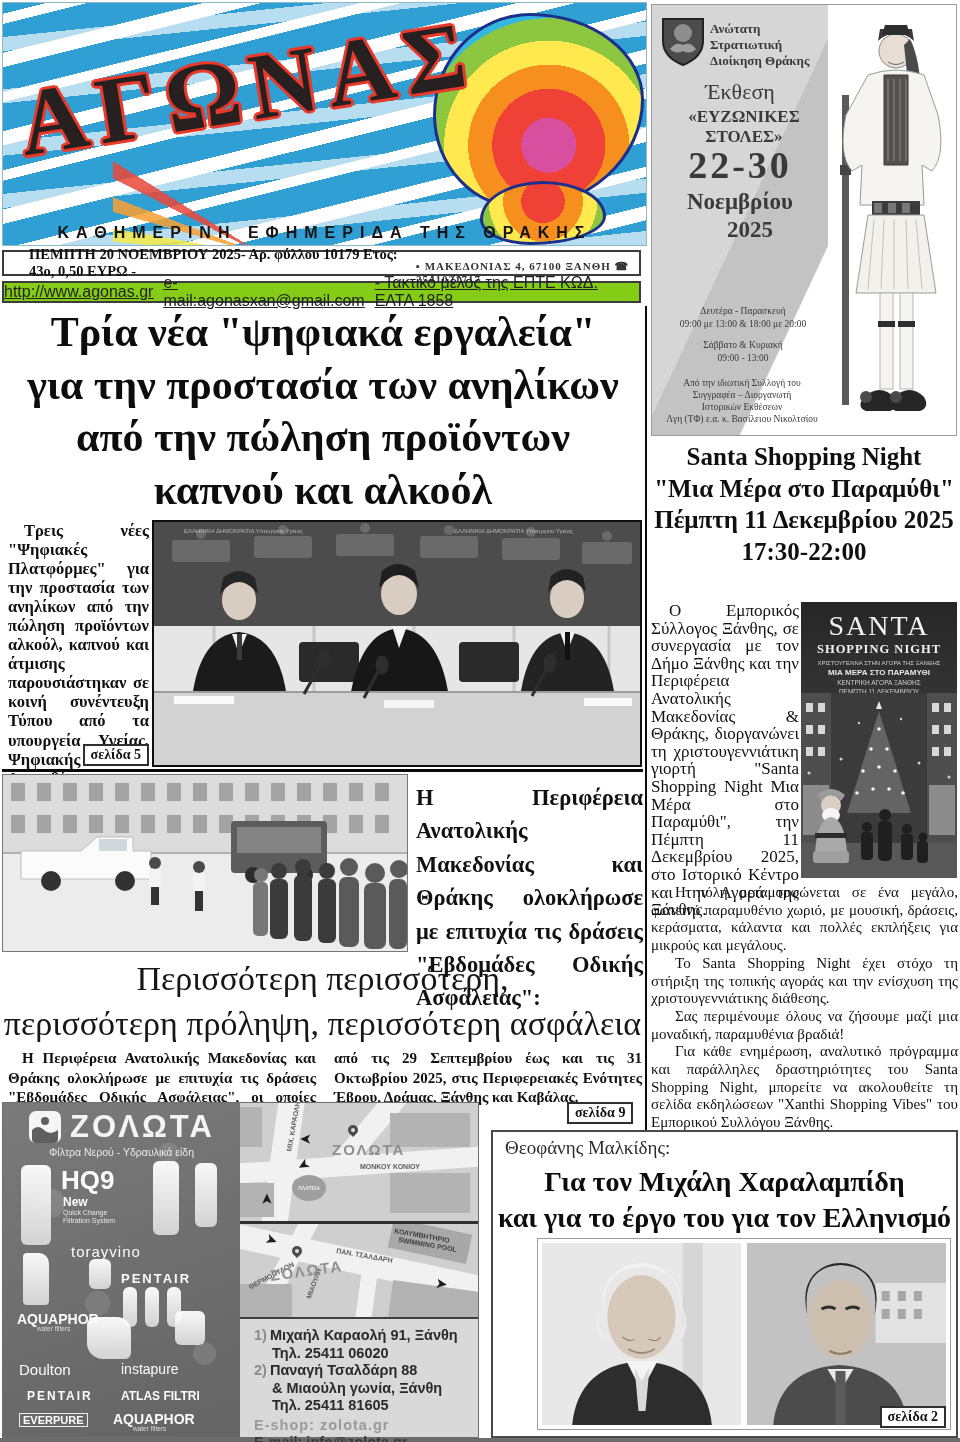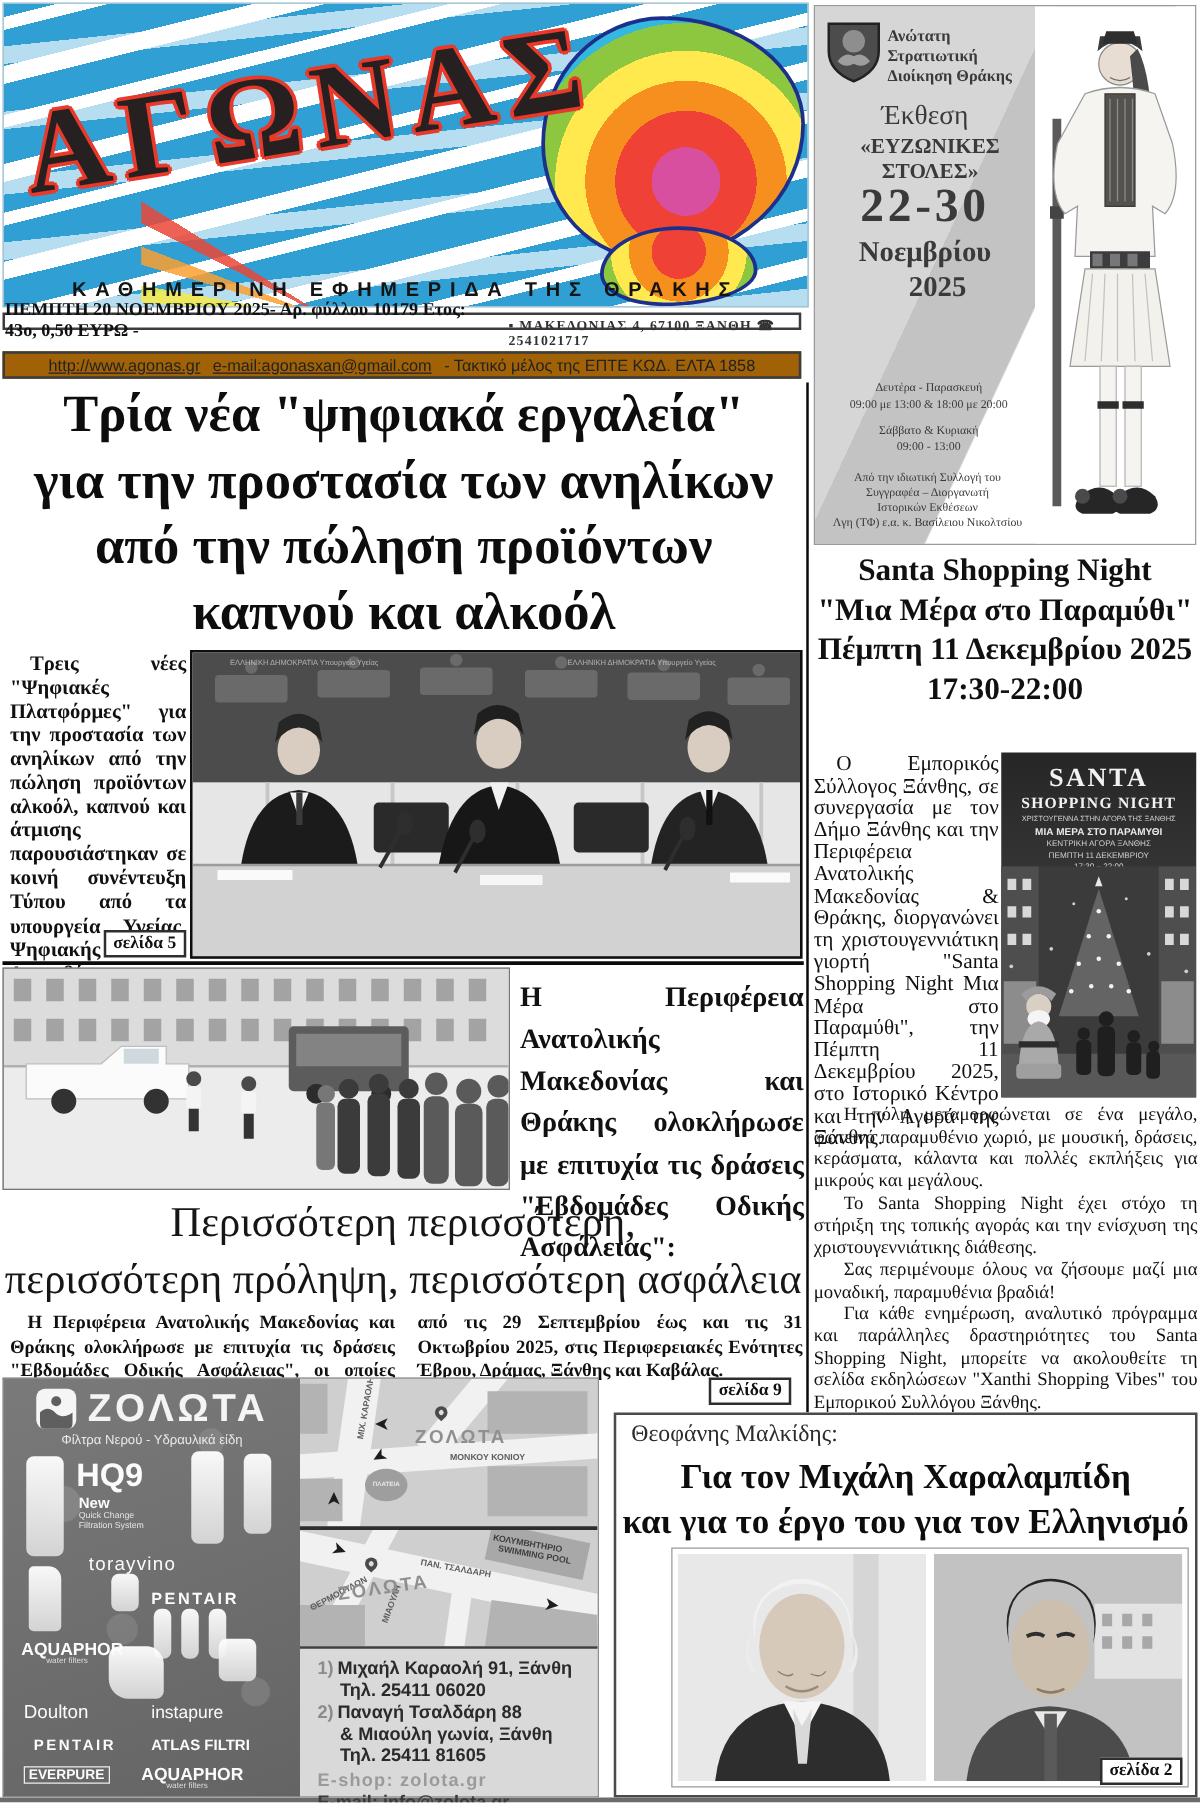--- a/index.html
+++ b/index.html
@@ -26,27 +26,27 @@
     border:3px solid #1c2f8c;border-radius:50% 50% 60% 40%/60% 55% 45% 40%;
     background:radial-gradient(circle at 50% 30%, #ef4136 0 30%, #f78f1e 30% 55%, #ffe94e 55% 75%, #8dc63f 75% 100%);}
   .mast-title{position:absolute;left:14px;top:38px;z-index:2;transform:rotate(-9deg);
     font-weight:bold;font-size:94px;letter-spacing:10px;color:#262020;line-height:1;
     text-shadow:3px 0 0 #e8392a,-3px 0 0 #e8392a,0 3px 0 #e8392a,0 -3px 0 #e8392a,
                 2px 2px 0 #e8392a,-2px -2px 0 #e8392a,2px -2px 0 #e8392a,-2px 2px 0 #e8392a;}
   .mast-subtitle{position:absolute;left:0;bottom:3px;width:100%;text-align:center;z-index:3;
     font-family:"Liberation Sans",sans-serif;font-weight:bold;font-size:16px;letter-spacing:7px;color:#141414;}
 
   
-  .datebar{position:absolute;left:2px;top:250px;width:639px;height:14px;border:2px solid #3c3c3c;
-    box-sizing:border-box;display:flex;align-items:center;justify-content:center;gap:8px;background:#fff;}
+  .datebar{position:absolute;left:2px;top:250px;width:639px;height:26px;border:2px solid #3c3c3c;
+    box-sizing:border-box;display:flex;align-items:center;justify-content:center;gap:8px;background:#fff;padding-left:25px;}
   .datebar .d1{font-weight:bold;font-size:14.5px;}
   .datebar .d2{font-weight:bold;font-size:11px;color:#333;letter-spacing:1px;margin-top:19px;}
   .webbar{position:absolute;left:2px;top:281px;width:639px;height:22px;border:2px solid #3c3c3c;
-    box-sizing:border-box;display:flex;align-items:center;justify-content:center;gap:10px;background:#a16207;
-    font-family:"Liberation Sans",sans-serif;font-size:13px;color:#222;}
+    box-sizing:border-box;display:flex;align-items:center;justify-content:center;gap:10px;background:#84cc16;
+    font-family:"Liberation Sans",sans-serif;font-size:16px;color:#222;text-decoration:underline;}
   .webbar .lnk{text-decoration:underline;}
 
   .vdivider{position:absolute;left:645px;top:306px;width:2px;height:824px;background:#0a0a0a;}
   .hline{position:absolute;left:2px;top:769px;width:641px;height:3px;background:#0a0a0a;}
   .bottombar{position:absolute;left:0;top:1438px;width:960px;height:4px;background:#6b6b6b;}
 
   
   .main-headline{position:absolute;left:4px;top:306px;width:638px;height:210px;
     display:flex;flex-direction:column;justify-content:space-around;text-align:center;
     font-weight:bold;font-size:42px;line-height:50px;color:#0d0d0d;}
@@ -90,21 +90,21 @@
   .exh-figure{position:absolute;right:0;top:0;width:128px;height:430px;}
 
   
   .santa-head{position:absolute;left:649px;top:441px;width:310px;text-align:center;
     font-weight:bold;font-size:25px;line-height:31.5px;color:#101010;}
   .santa-intro{position:absolute;left:651px;top:602px;width:148px;height:282px;
     font-size:17px;line-height:17.6px;text-align:justify;}
   .santa-intro p{margin:0;text-indent:18px;}
   .santa-poster{position:absolute;left:801px;top:602px;width:156px;height:276px;
     background:linear-gradient(#262626,#3d3d3d 55%,#4b4b4b);overflow:hidden;color:#f2f2f2;text-align:center;}
-  .sp1{font-weight:bold;font-size:21px;letter-spacing:2px;margin-top:8px;}
+  .sp1{font-weight:normal;font-size:28px;letter-spacing:2px;margin-top:8px;}
   .sp2{font-weight:bold;font-size:12.5px;letter-spacing:1px;}
   .sp3{font-size:6px;color:#cfcfcf;margin-top:3px;font-family:"Liberation Sans",sans-serif;}
   .sp4{font-weight:bold;font-size:8px;color:#e8e8e8;margin-top:2px;font-family:"Liberation Sans",sans-serif;}
   .sp5{font-size:6.5px;color:#cfcfcf;margin-top:2px;font-family:"Liberation Sans",sans-serif;}
   .santa-poster svg{position:absolute;left:0;bottom:0;}
   .santa-paras{position:absolute;left:651px;top:884px;width:307px;
     font-size:15px;line-height:17.7px;text-align:justify;}
   .santa-paras p{margin:0;text-indent:24px;}
   .santa-sign{font-weight:bold;text-align:center;text-indent:0 !important;margin-top:2px !important;}
 

